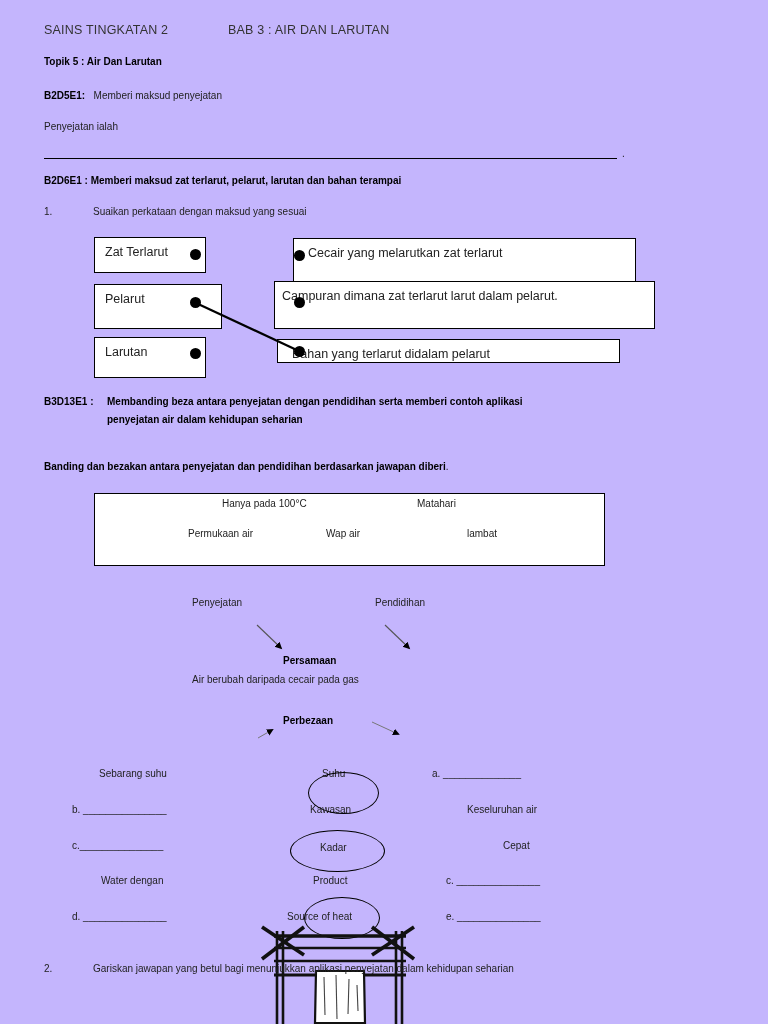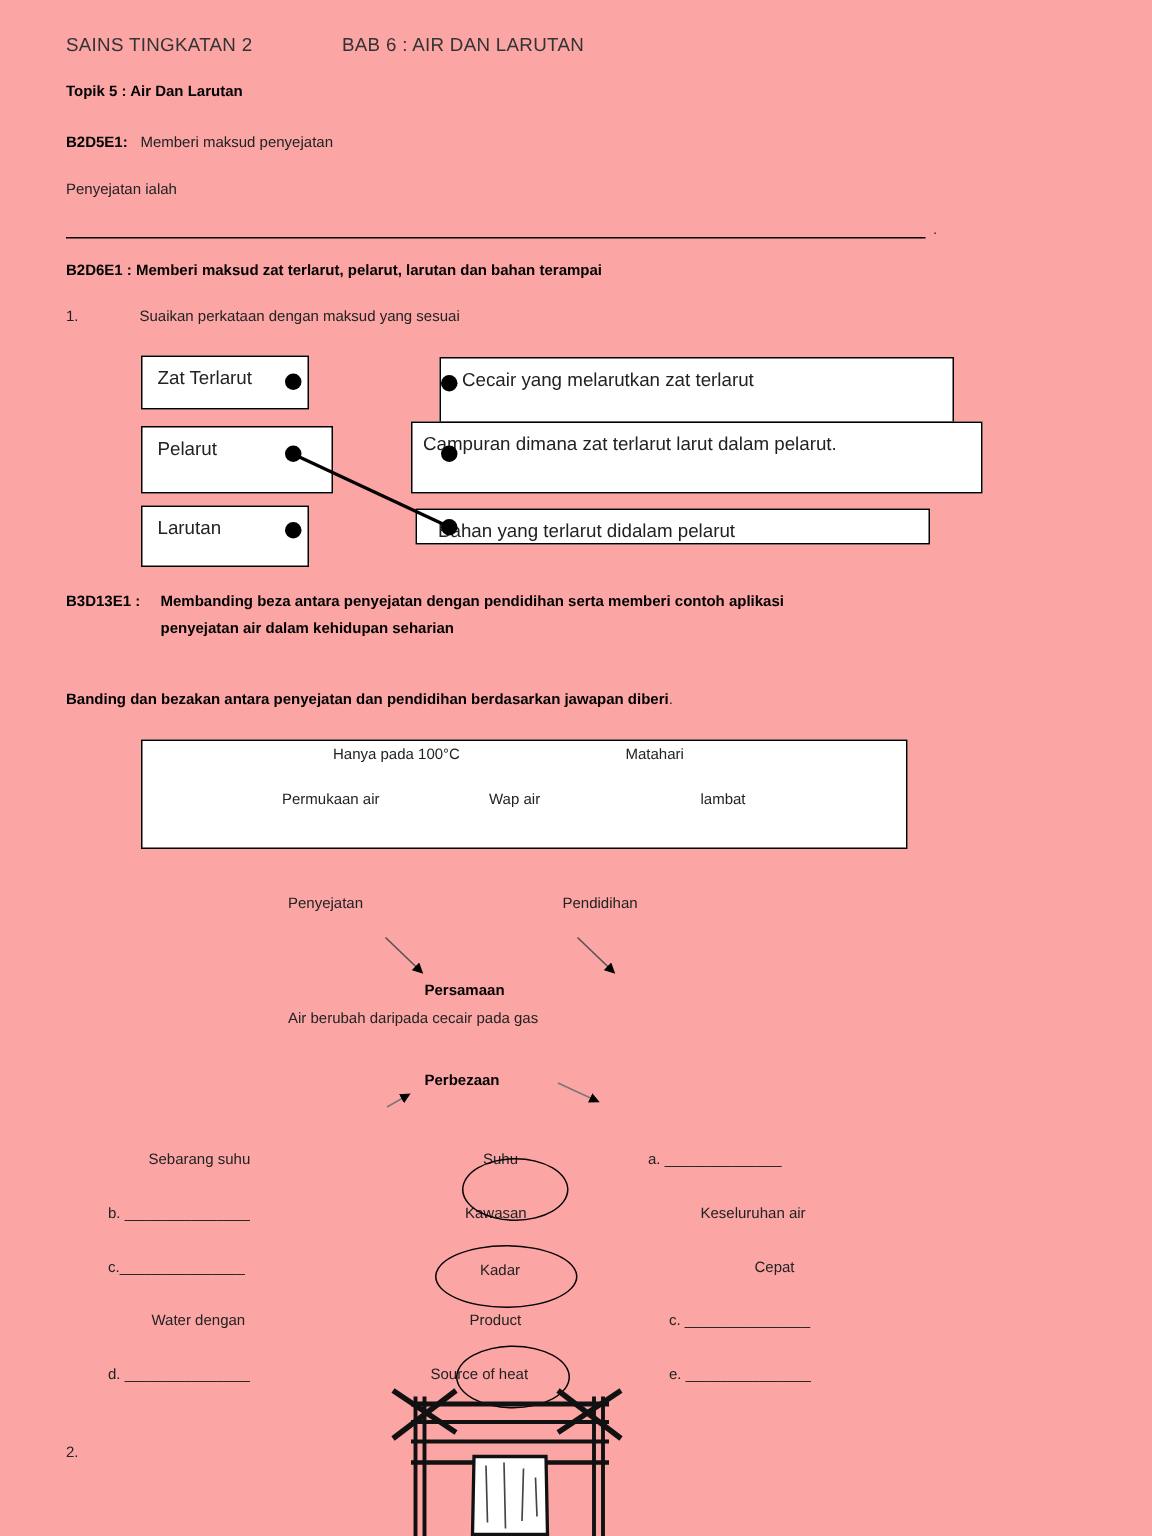--- a/index.html
+++ b/index.html
@@ -9,21 +9,21 @@
     background: #ffffff;
   }
   body {
     font-family: "Liberation Sans", sans-serif;
     color: #000000;
   }
   #page {
     position: relative;
     width: 768px;
     height: 1024px;
-    background: #fca5a5;
+    background: #c4b5fd;
     overflow: hidden;
   }
   .abs { position: absolute; }
   .t {
     font-size: 10px;
     line-height: 1.2;
     white-space: nowrap;
     color: #222222;
   }
   .bold { font-weight: bold; color: #000000; }
@@ -72,21 +72,21 @@
     box-sizing: border-box;
   }
   svg { display: block; overflow: visible; }
 </style>
 </head>
 <body>
 
 <div id="page">
 
   <div class="abs t hdr" style="left:44px; top:23px;">SAINS TINGKATAN 2</div>
-  <div class="abs t hdr" style="left:228px; top:23px;">BAB 6 : AIR DAN LARUTAN</div>
+  <div class="abs t hdr" style="left:228px; top:23px;">BAB 3 : AIR DAN LARUTAN</div>
 
   <div class="abs t bold" style="left:44px; top:56px;">Topik 5 : Air Dan Larutan</div>
 
   <div class="abs" style="left:44px; top:85px;">
     <span class="t bold">B2D5E1:</span>
     <span class="t" style="margin-left:4px;text-align:center;">Memberi maksud penyejatan</span>
   </div>
 
   <div class="abs t" style="left:44px; top:121px;">Penyejatan ialah</div>
 
@@ -217,14 +217,15 @@
     <g>
       <path d="M72,56 L120,56 L121,108 L71,108 Z" fill="#ffffff" stroke="#111" stroke-width="2.2"></path>
       <path d="M80,62 L81,100" stroke="#444" stroke-width="1.1" fill="none"></path>
       <path d="M92,60 L93,104" stroke="#444" stroke-width="1.1" fill="none"></path>
       <path d="M105,64 L104,99" stroke="#444" stroke-width="1.1" fill="none"></path>
       <path d="M113,70 L114,96" stroke="#444" stroke-width="1.1" fill="none"></path>
     </g>
   </svg>
 
   <div class="abs t" style="left:44px; top:963px;">2.</div>
+  <div class="abs t" style="left:93px; top:963px;">Gariskan jawapan yang betul bagi menunjukkan aplikasi penyejatan dalam kehidupan seharian</div>
 
 </div>
 
 </body></html>

